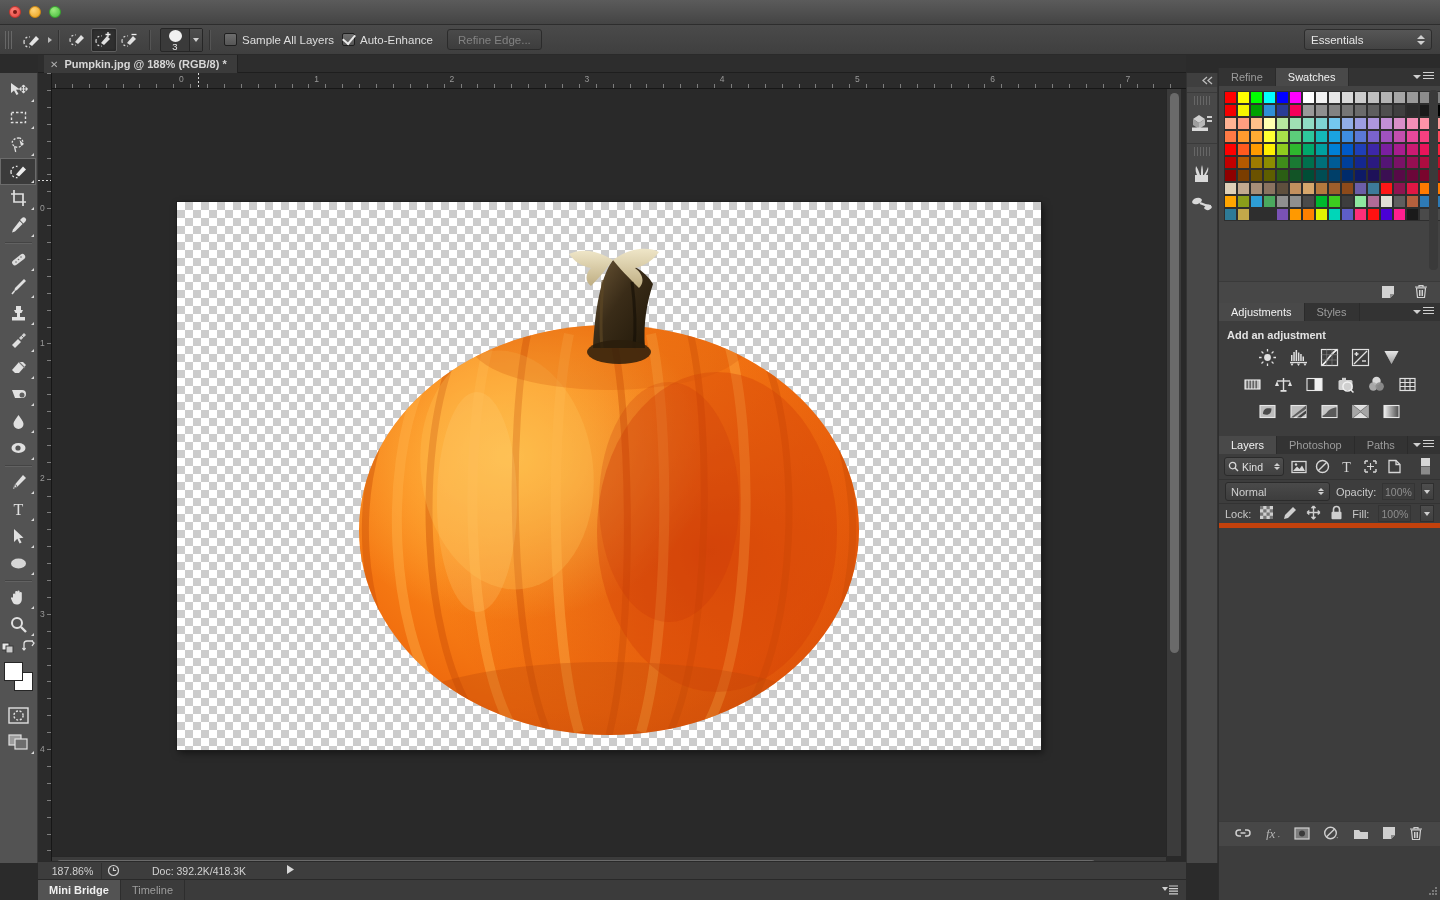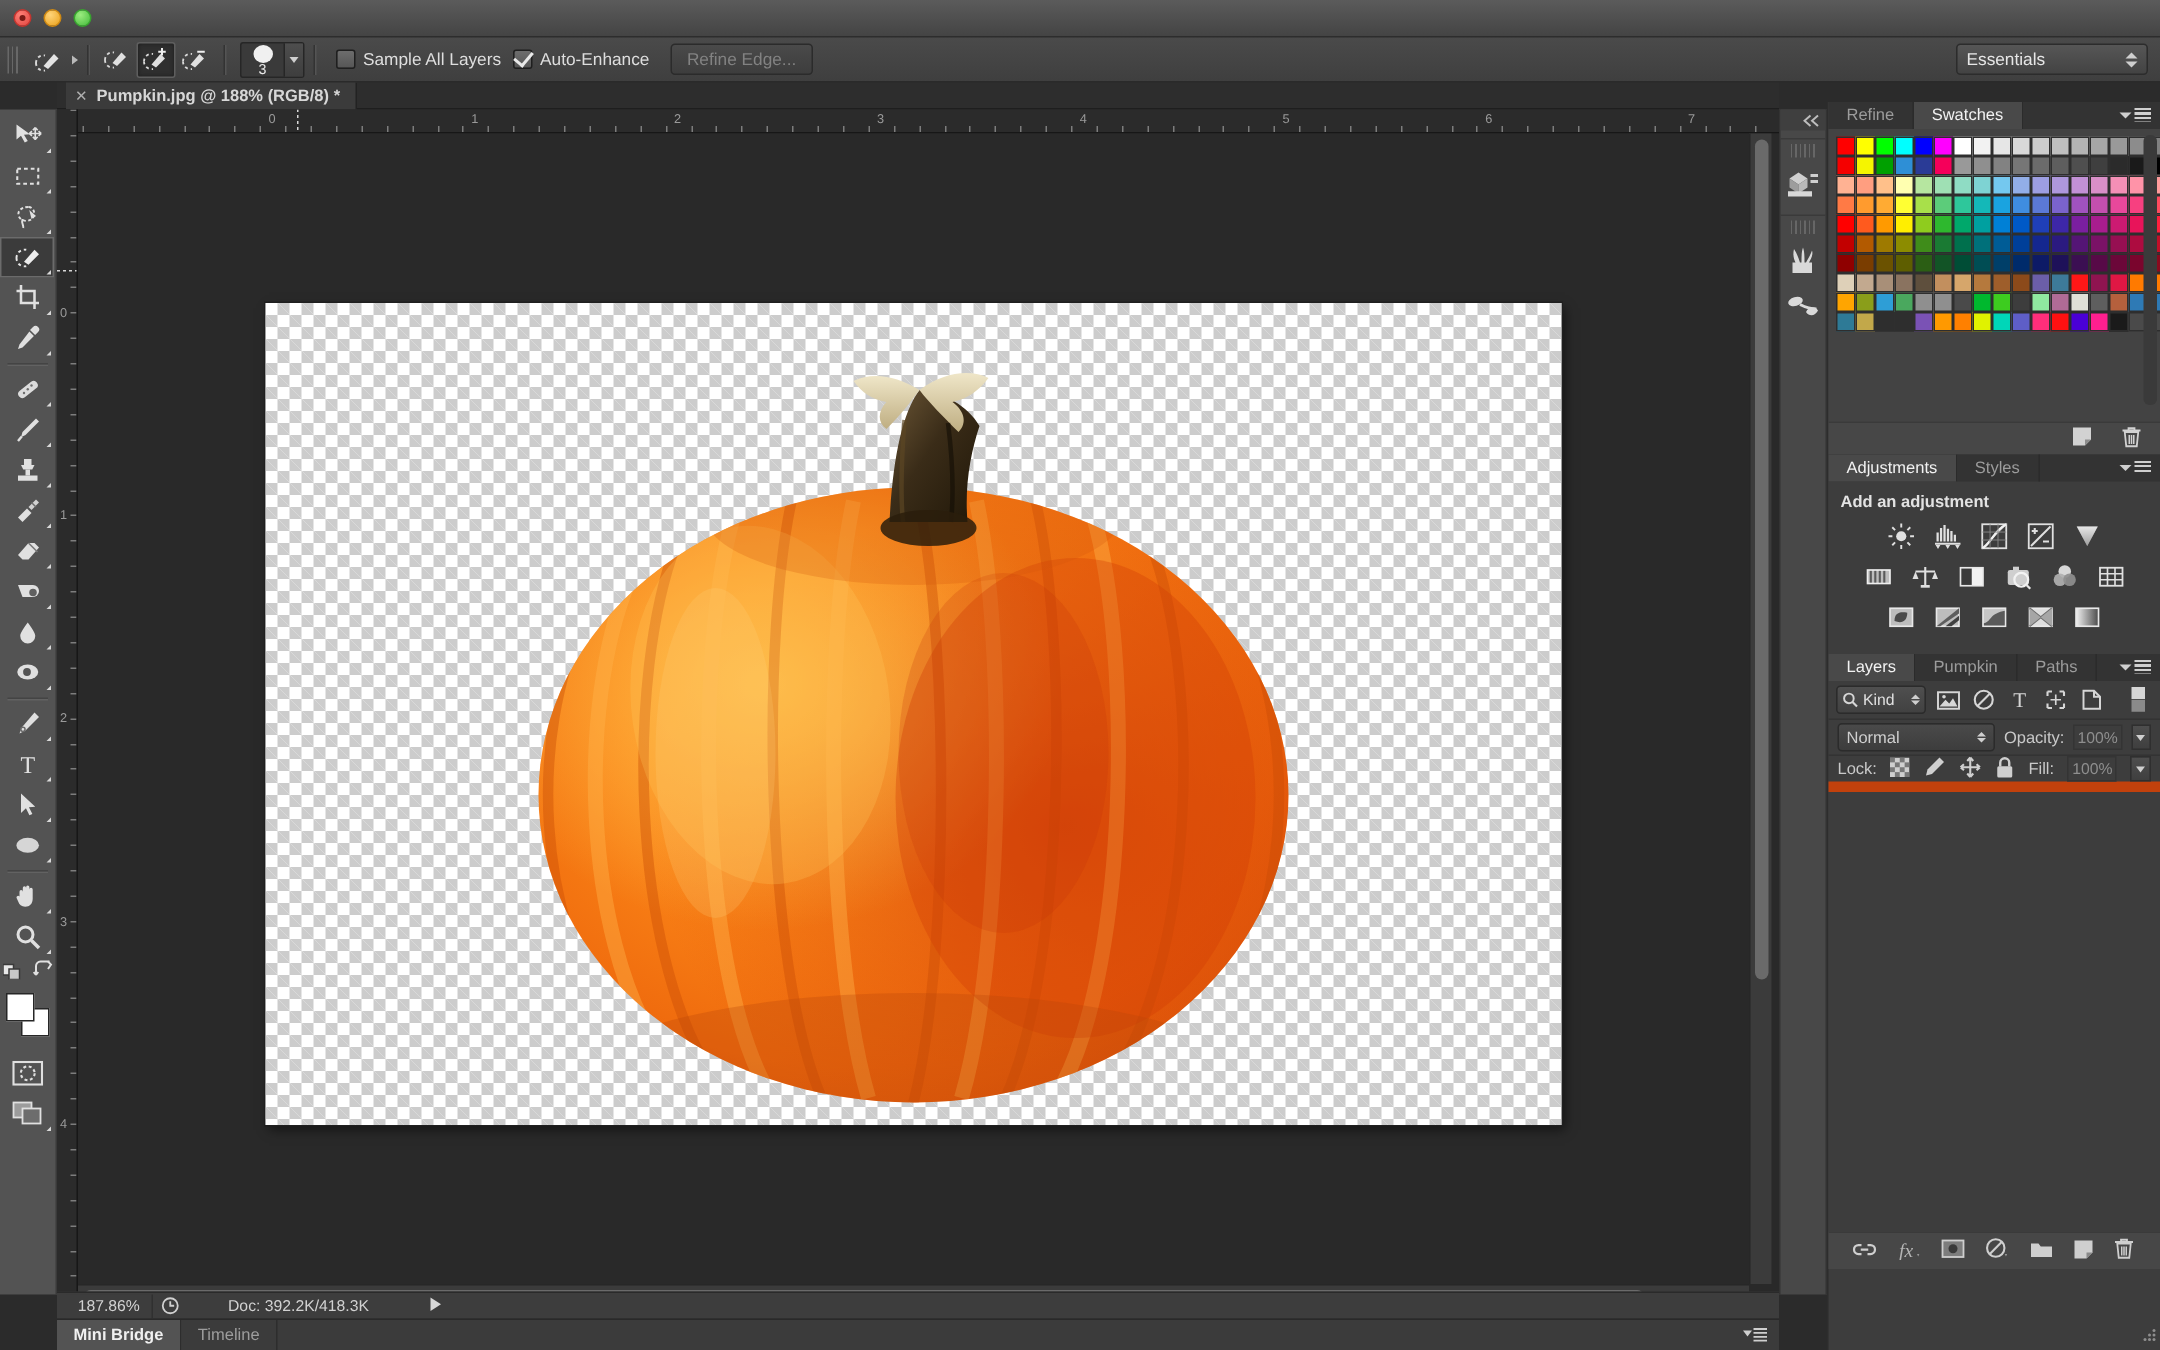--- a/index.html
+++ b/index.html
@@ -258,21 +258,21 @@
   .filt-ic { width:19px;height:19px; display:flex;align-items:center;justify-content:center; }
   .blendrow { height:24px; display:flex; align-items:center; padding:0 6px; gap:6px; border-bottom:1px solid #333;}
   .blendsel { width:110px;height:19px; background:linear-gradient(#4a4a4a,#3d3d3d);
      border:1px solid #2b2b2b;border-radius:3px; display:flex;align-items:center;
      padding:0 5px; font-size:11px; color:#cfcfcf; }
   .lbl { font-size:11px; color:#c9c9c9; }
   .numfield { width:34px;height:17px; background:#3d3d3d; border:1px solid #343434;
      display:flex;align-items:center;justify-content:center; font-size:10.5px; color:#8e8e8e;}
   .numcaret { width:14px;height:17px;background:linear-gradient(#4e4e4e,#3f3f3f);
      border:1px solid #2f2f2f; display:flex;align-items:center;justify-content:center;}
-  .lockrow { height:24px; display:flex; align-items:center; padding:0 6px; gap:9px; border-bottom:7px solid #c2410c;}
+  .lockrow { height:24px; display:flex; align-items:center; padding:0 6px; gap:9px; border-bottom:5px solid #c2410c;}
   .layer-row { height:30px; display:flex; align-items:center; background:#4a4a4a; border-bottom:1px solid #353535;}
   .eye-cell { width:28px; display:flex;align-items:center;justify-content:center;}
   .thumb {
     width:26px;height:26px; border:1px solid #1e1e1e; position:relative; overflow:hidden;
     background-color:#ffffff;
     background-image:
       linear-gradient(45deg,#cccccc 25%, transparent 25%, transparent 75%, #cccccc 75%),
       linear-gradient(45deg,#cccccc 25%, transparent 25%, transparent 75%, #cccccc 75%);
     background-size:8px 8px; background-position:0 0,4px 4px;
   }
@@ -1235,21 +1235,21 @@
               <rect x="2" y="3.5" width="15" height="12" fill="url(#selg)" stroke="#e8e8e8" stroke-width="1.1"></rect>
             </svg>
           </span>
         </div>
       </div>
     </div>
 
     <div class="panel">
       <div class="panel-tabs">
         <div class="ptab active">Layers</div>
-        <div class="ptab">Pumpkin</div>
+        <div class="ptab">Photoshop</div>
         <div class="ptab">Paths</div>
         <div class="p-menu">
           <i class="sm-caret"></i>
           <i class="burger"></i>
         </div>
       </div>
 
       <div class="layers-top">
         <div class="kindsel">
           <svg width="11" height="11" viewBox="0 0 11 11">

